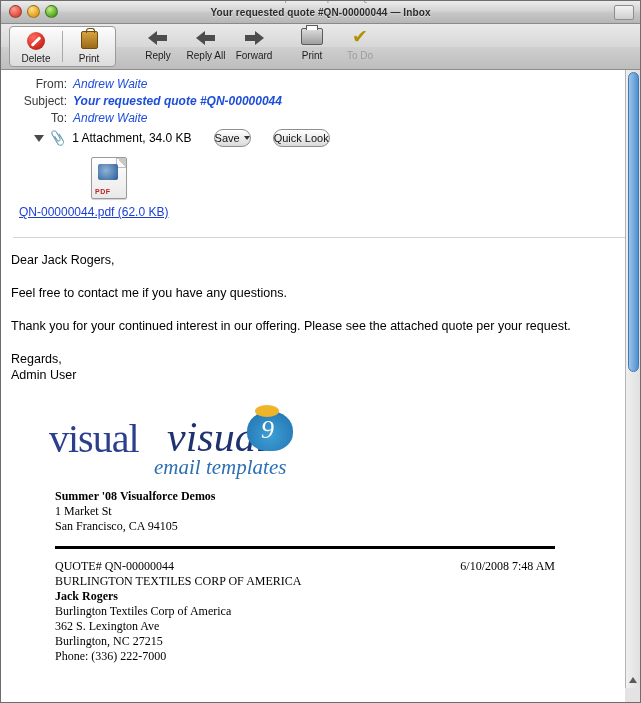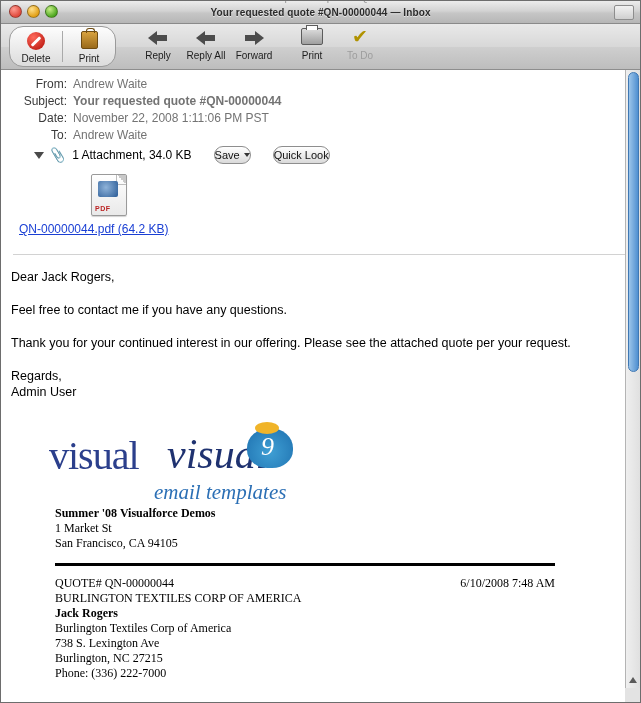--- a/index.html
+++ b/index.html
@@ -104,21 +104,21 @@
     display: block;
     height: 24px;
     line-height: 24px;
     font-size: 17px;
   }
   .tb-btn .lbl { display: block; line-height: 11px; }
   .tb-btn.disabled { color: #9d9d9d; }
 
   .tb-capsule {
     border: 1px solid #9a9a9a;
-    border-radius: 14px;
+    border-radius: 4px;
     background: linear-gradient(to bottom, #fdfdfd, #dcdcdc);
     display: flex;
     padding: 2px 0;
     margin-right: 18px;
   }
   .tb-capsule .tb-btn { width: 52px; }
   .tb-capsule .sep {
     width: 1px;
     background: #a9a9a9;
     margin: 2px 0;
@@ -236,21 +236,21 @@
     line-height: 16px;
     margin-bottom: 1px;
   }
   .hdr-label {
     width: 56px;
     text-align: right;
     padding-right: 6px;
     color: #3a3a3a;
     flex: none;
   }
-  .hdr-value { color: #737373; }
+  .hdr-value { color: #1d4ed8; font-style: italic; }
   .hdr-value.bold { font-weight: bold; }
 
   .att-row {
     display: flex;
     align-items: center;
     margin-top: 3px;
     margin-left: 22px;
     gap: 6px;
     font-size: 12px;
   }
@@ -407,21 +407,21 @@
     content: "";
     position: absolute;
     left: 8px; top: -6px;
     width: 24px; height: 12px;
     background: #f0b429;
     border-radius: 50%;
   }
   .logo-sub {
     position: absolute;
     left: 105px;
-    top: 52px;
+    top: 44px;
     font-family: "Liberation Serif", serif;
     font-style: italic;
     font-size: 21px;
     color: #2b6fb5;
   }
 
   
   .doc {
     margin: 8px 0 0 54px;
     width: 500px;
@@ -558,24 +558,20 @@
   <div class="content">
 
     <div class="msg-header">
       <div class="hdr-row">
         <span class="hdr-label">From:</span>
         <span class="hdr-value">Andrew Waite</span>
       </div>
       <div class="hdr-row">
         <span class="hdr-label">Subject:</span>
         <span class="hdr-value bold">Your requested quote #QN-00000044</span>
-      </div>
-      <div class="hdr-row">
-        <span class="hdr-label">Date:</span>
-        <span class="hdr-value">November 22, 2008 1:11:06 PM PST</span>
       </div>
       <div class="hdr-row">
         <span class="hdr-label">To:</span>
         <span class="hdr-value">Andrew Waite</span>
       </div>
 
       <div class="att-row">
         <span class="disclosure"></span>
         <span class="clip">📎</span>
         <span>1 Attachment, 34.0 KB</span>
@@ -587,21 +583,21 @@
           <span>Quick Look</span>
         </span>
       </div>
 
       <div class="att-block">
         <div class="pdf-icon">
           <div class="corner"></div>
           <div class="art"></div>
           <div class="tag">PDF</div>
         </div>
-        <span class="att-link">QN-00000044.pdf (64.2 KB)</span>
+        <span class="att-link">QN-00000044.pdf (62.0 KB)</span>
       </div>
     </div>
 
     <div class="divider"></div>
 
     <div class="body-text">
       <p>Dear Jack Rogers,</p>
       <p>Feel free to contact me if you have any questions.</p>
       <p>Thank you for your continued interest in our offering. Please see the attached quote per your request.</p>
       <p class="tight">Regards,</p>
@@ -623,21 +619,21 @@
 
       <div class="rule"></div>
 
       <div class="doc-row">
         <span>QUOTE# QN-00000044</span>
         <span>6/10/2008 7:48 AM</span>
       </div>
       <div>BURLINGTON TEXTILES CORP OF AMERICA</div>
       <div class="b">Jack Rogers</div>
       <div>Burlington Textiles Corp of America</div>
-      <div>738 S. Lexington Ave</div>
+      <div>362 S. Lexington Ave</div>
       <div>Burlington, NC 27215</div>
       <div>Phone: (336) 222-7000</div>
     </div>
 
     <div class="scrollbar">
       <div class="sb-thumb"></div>
       <div class="sb-arrow up"></div>
       <div class="sb-arrow down"></div>
     </div>
     <div class="corner-grip"></div>

